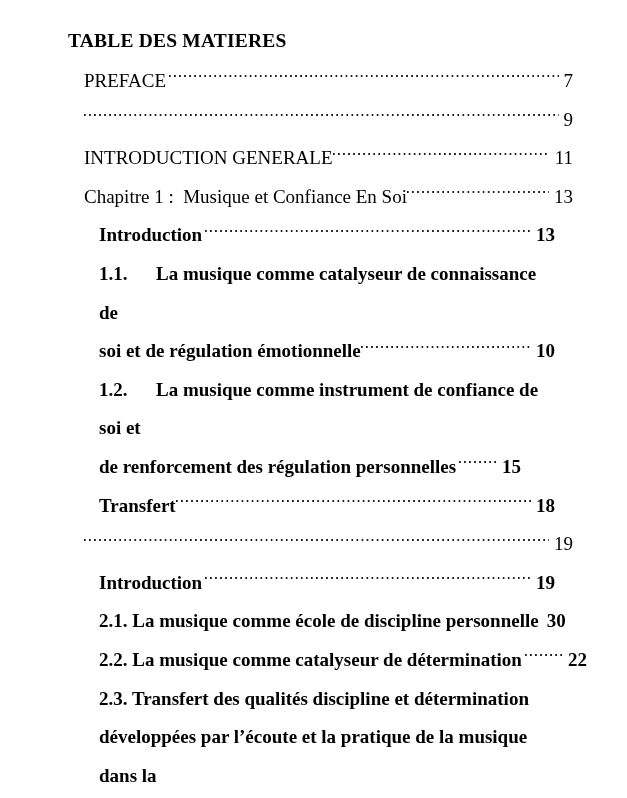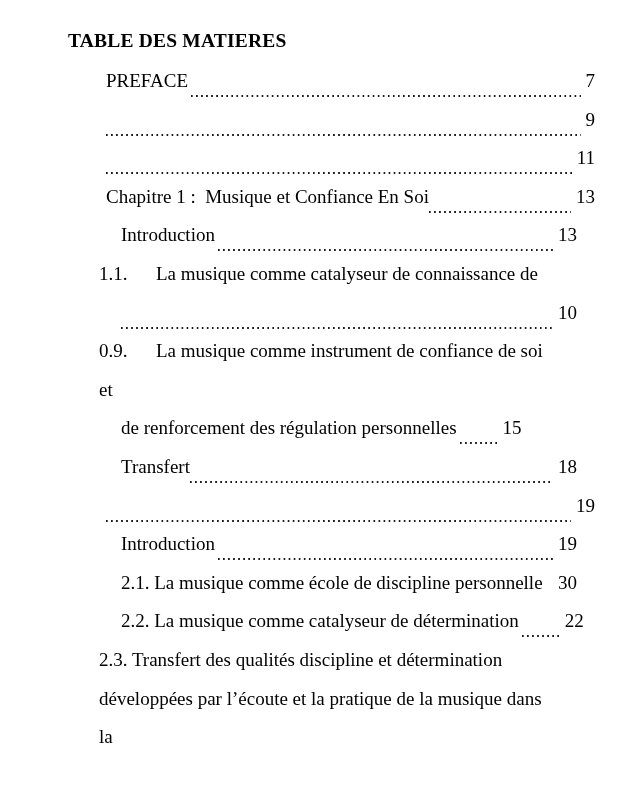--- a/index.html
+++ b/index.html
@@ -49,20 +49,21 @@
 
   
   .lvl1 {
     margin-left: 84px;
     margin-right: 54px; 
   }
   
   .lvl2 {
     margin-left: 99px;
     margin-right: 72px; 
+    font-weight: bold;
   }
 
   .label {
     white-space: pre;
     flex: 0 1 auto;
   }
 
   
   .leader {
     flex: 1 1 auto;
@@ -95,23 +96,22 @@
     padding-left: 5px;
     text-align: right;
   }
 
   
   .block-text {
     display: block;
   }
   .final-line {
     display: flex;
-    align-items: flex-end;
+    align-items: flex-start;
     width: 100%;
-    margin-left: 22px;
   }
   .gap-before-leader { width: 3px; flex: 0 0 auto; }
 </style>
 </head>
 <body>
 
 <div class="page">
 
   <div class="toc-title">TABLE DES MATIERES</div>
 
@@ -125,20 +125,21 @@
         </div>
       </div>
       <div class="toc-entry lvl1">
         <div class="final-line">
           <span class="leader"></span>
           <span class="pageno">9</span>
         </div>
       </div>
       <div class="toc-entry lvl1">
         <div class="final-line">
+          <span class="label">INTRODUCTION GENERALE</span>
           <span class="leader"></span>
           <span class="pageno">11</span>
         </div>
       </div>
       <div class="toc-entry lvl1">
         <div class="final-line">
           <span class="label">Chapitre 1 :  Musique et Confiance En Soi</span>
           <span class="leader"></span>
           <span class="pageno">13</span>
         </div>
@@ -147,26 +148,27 @@
         <div class="final-line">
           <span class="label">Introduction</span>
           <span class="gap-before-leader"></span>
           <span class="leader"></span>
           <span class="pageno">13</span>
         </div>
       </div>
       <div class="toc-entry lvl2">
         <div class="block-text">1.1.  La musique comme catalyseur de connaissance de</div>
         <div class="final-line">
+          <span class="label">soi et de régulation émotionnelle</span>
           <span class="leader"></span>
           <span class="pageno">10</span>
         </div>
       </div>
       <div class="toc-entry lvl2">
-        <div class="block-text">0.9.  La musique comme instrument de confiance de soi et</div>
+        <div class="block-text">1.2.  La musique comme instrument de confiance de soi et</div>
         <div class="final-line">
           <span class="label">de renforcement des régulation personnelles</span>
           <span class="gap-before-leader"></span>
           <span class="leader short"></span>
           <span class="pageno">15</span>
         </div>
       </div>
       <div class="toc-entry lvl2">
         <div class="final-line">
           <span class="label">Transfert</span>

